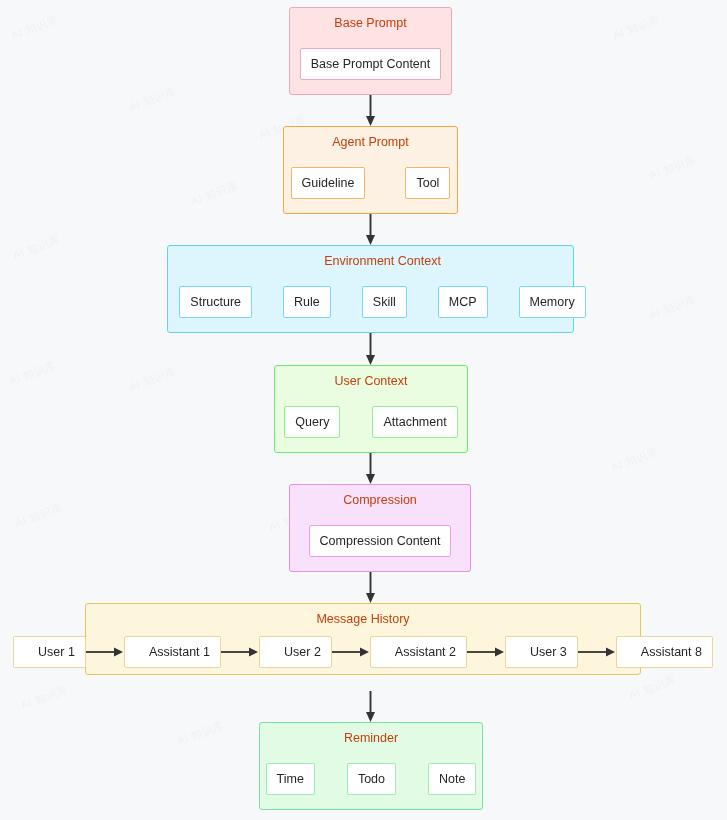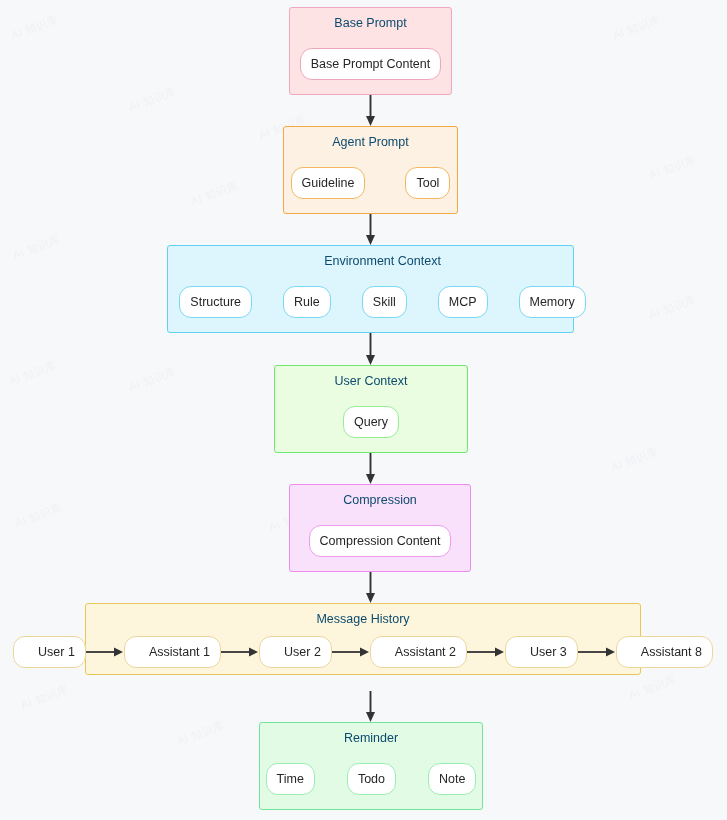--- a/index.html
+++ b/index.html
@@ -45,40 +45,40 @@
     box-sizing: border-box;
     border-width: 1.6px;
     border-style: solid;
     border-radius: 3px;
     display: flex;
     flex-direction: column;
     align-items: center;
   }
   .stage-title {
     font-size: 12.5px;
-    color: #0c4a6e;
+    color: #c2410c;
     margin-top: 8px;
     margin-bottom: 2px;
     text-align: center;
     line-height: 1.2;
   }
   .stage-body {
     flex: 1;
     width: 100%;
     display: flex;
     align-items: center;
     justify-content: center;
     gap: 0;
   }
   .chip {
     box-sizing: border-box;
     background: #ffffff;
     border-width: 1.2px;
     border-style: solid;
-    border-radius: 12px;
+    border-radius: 2px;
     font-size: 12.5px;
     color: #262626;
     display: flex;
     align-items: center;
     justify-content: center;
     text-align: center;
     padding: 0 10px;
     height: 32px;
     white-space: nowrap;
   }
@@ -166,20 +166,21 @@
       <div class="chip">Skill</div>
       <div class="chip">MCP</div>
       <div class="chip">Memory</div>
     </div>
   </div>
 
   <div class="stage s-user" style="left:274px; top:365px; width:194px; height:88px;">
     <div class="stage-title">User Context</div>
     <div class="stage-body" style="gap:32px;">
       <div class="chip">Query</div>
+      <div class="chip">Attachment</div>
     </div>
   </div>
 
   <div class="stage s-comp" style="left:289px; top:484px; width:182px; height:88px;">
     <div class="stage-title">Compression</div>
     <div class="stage-body">
       <div class="chip">Compression Content</div>
     </div>
   </div>
 

